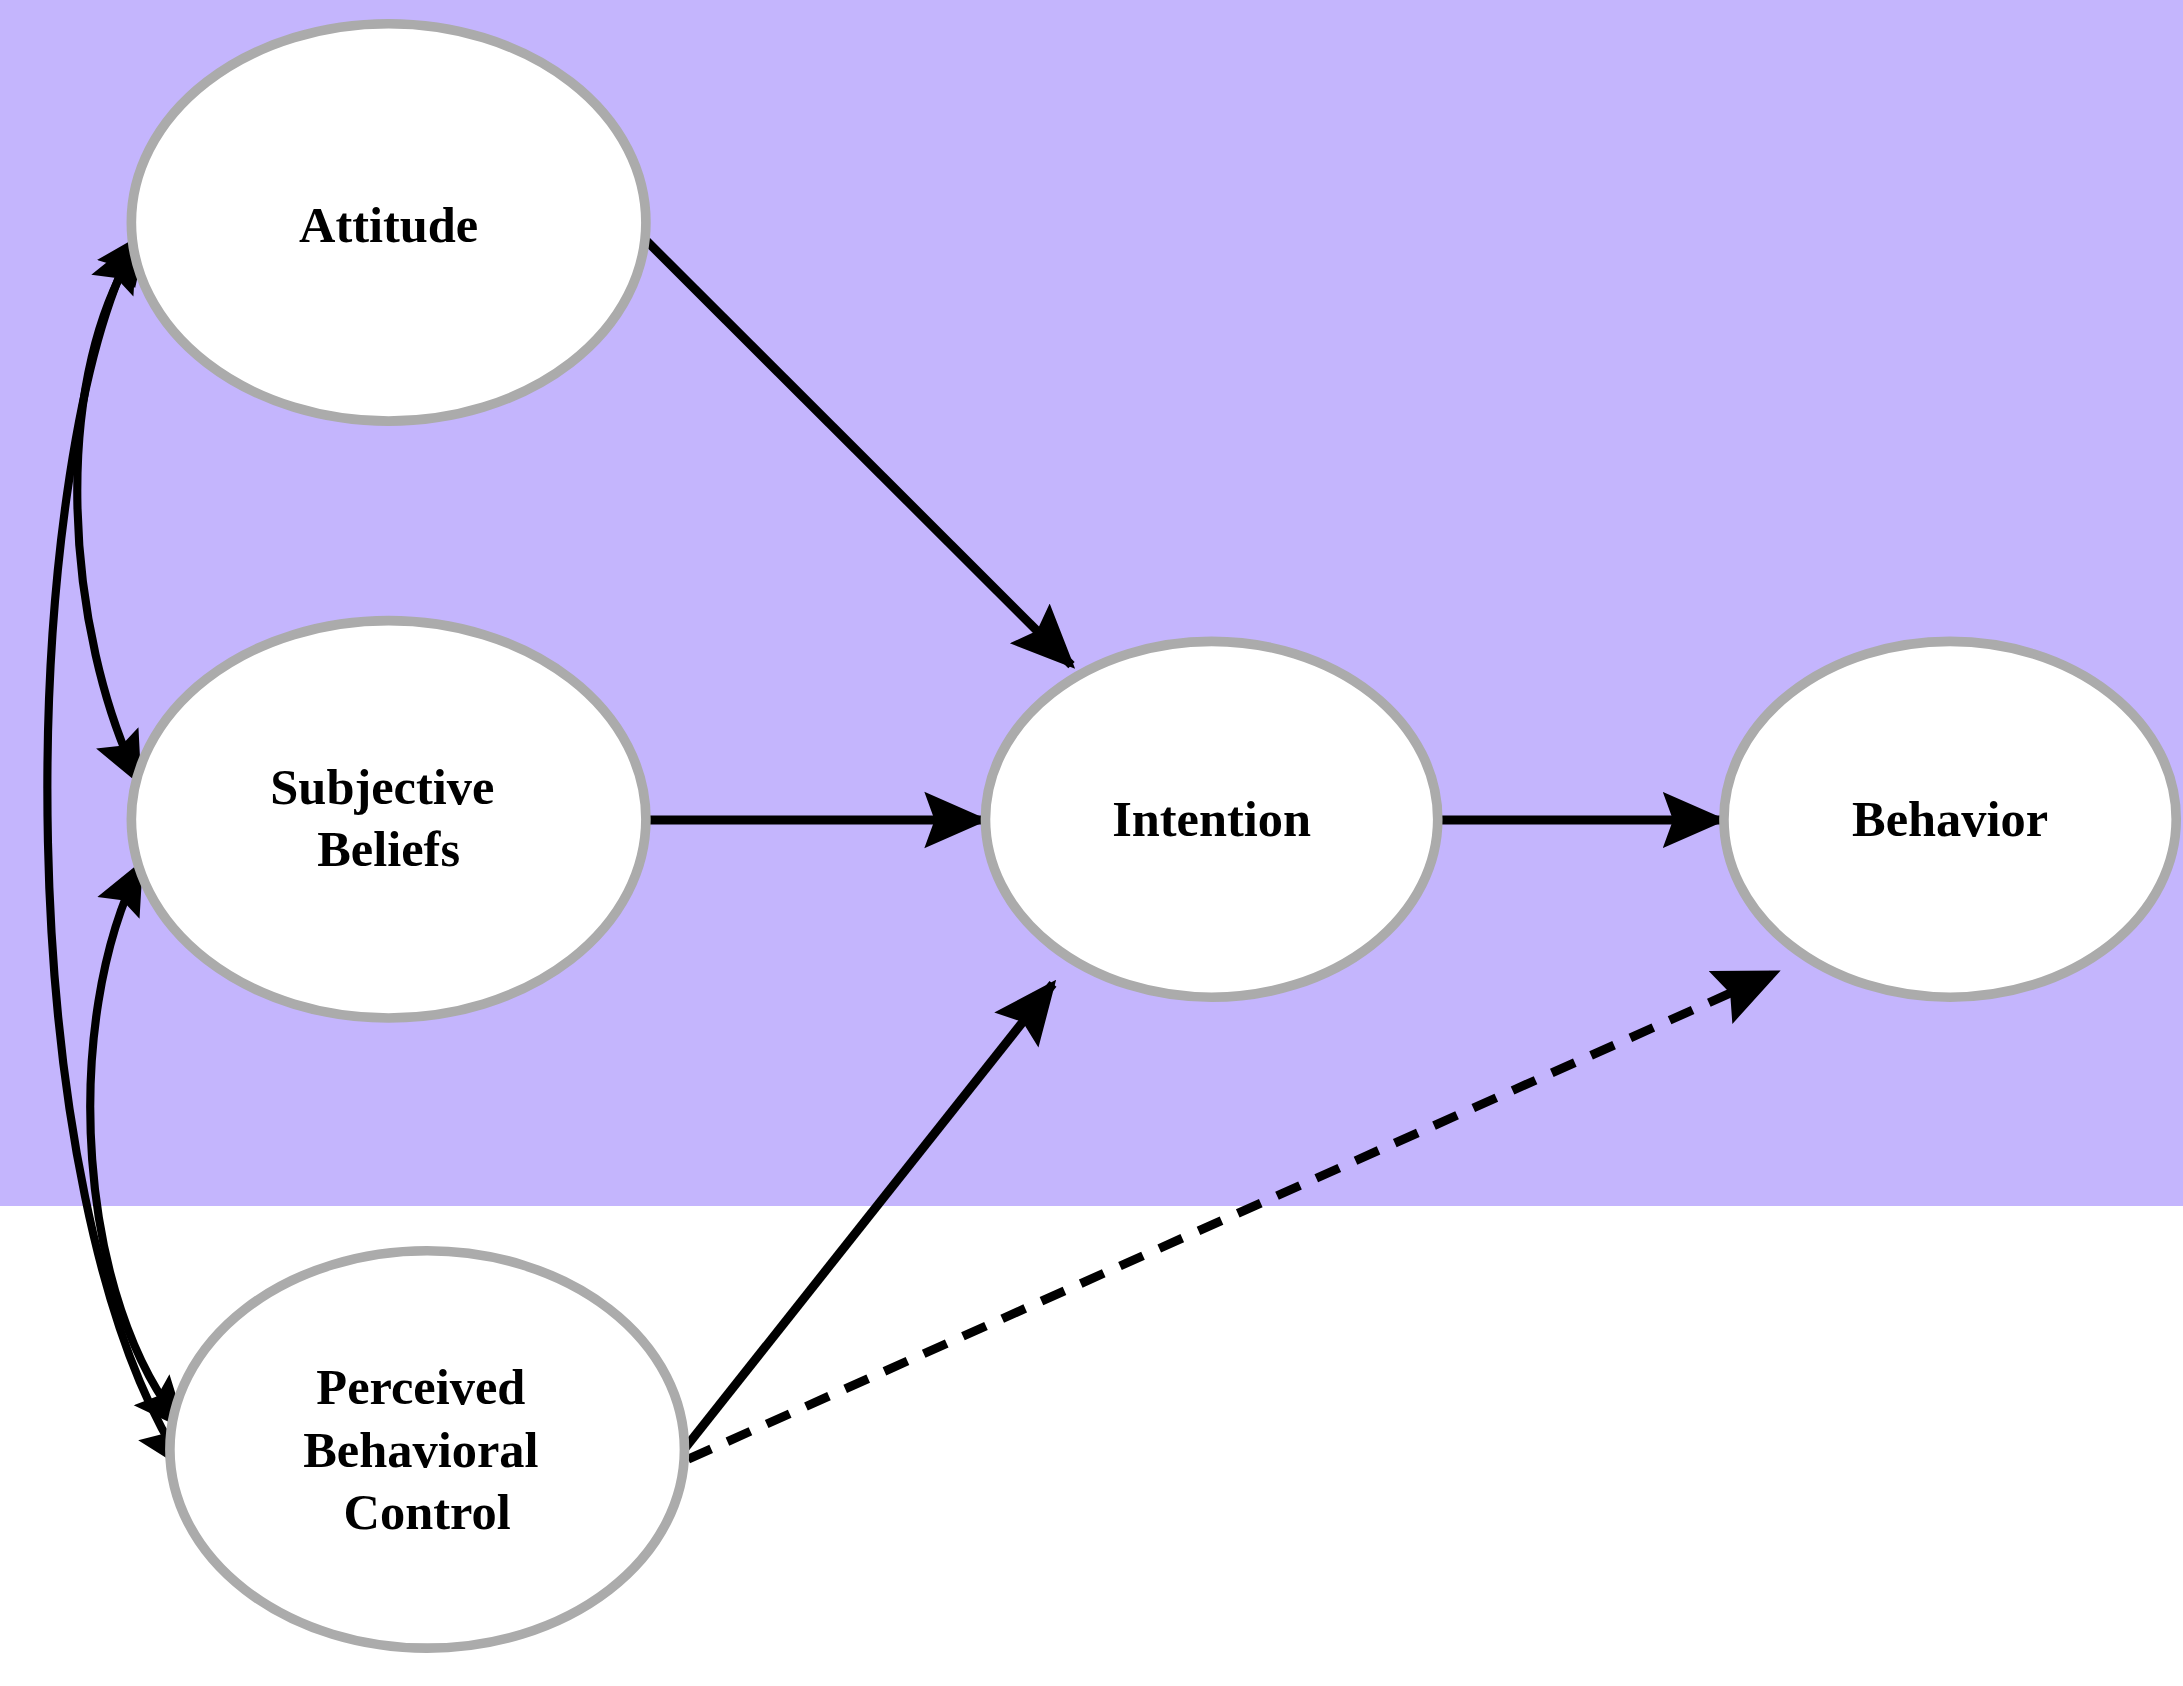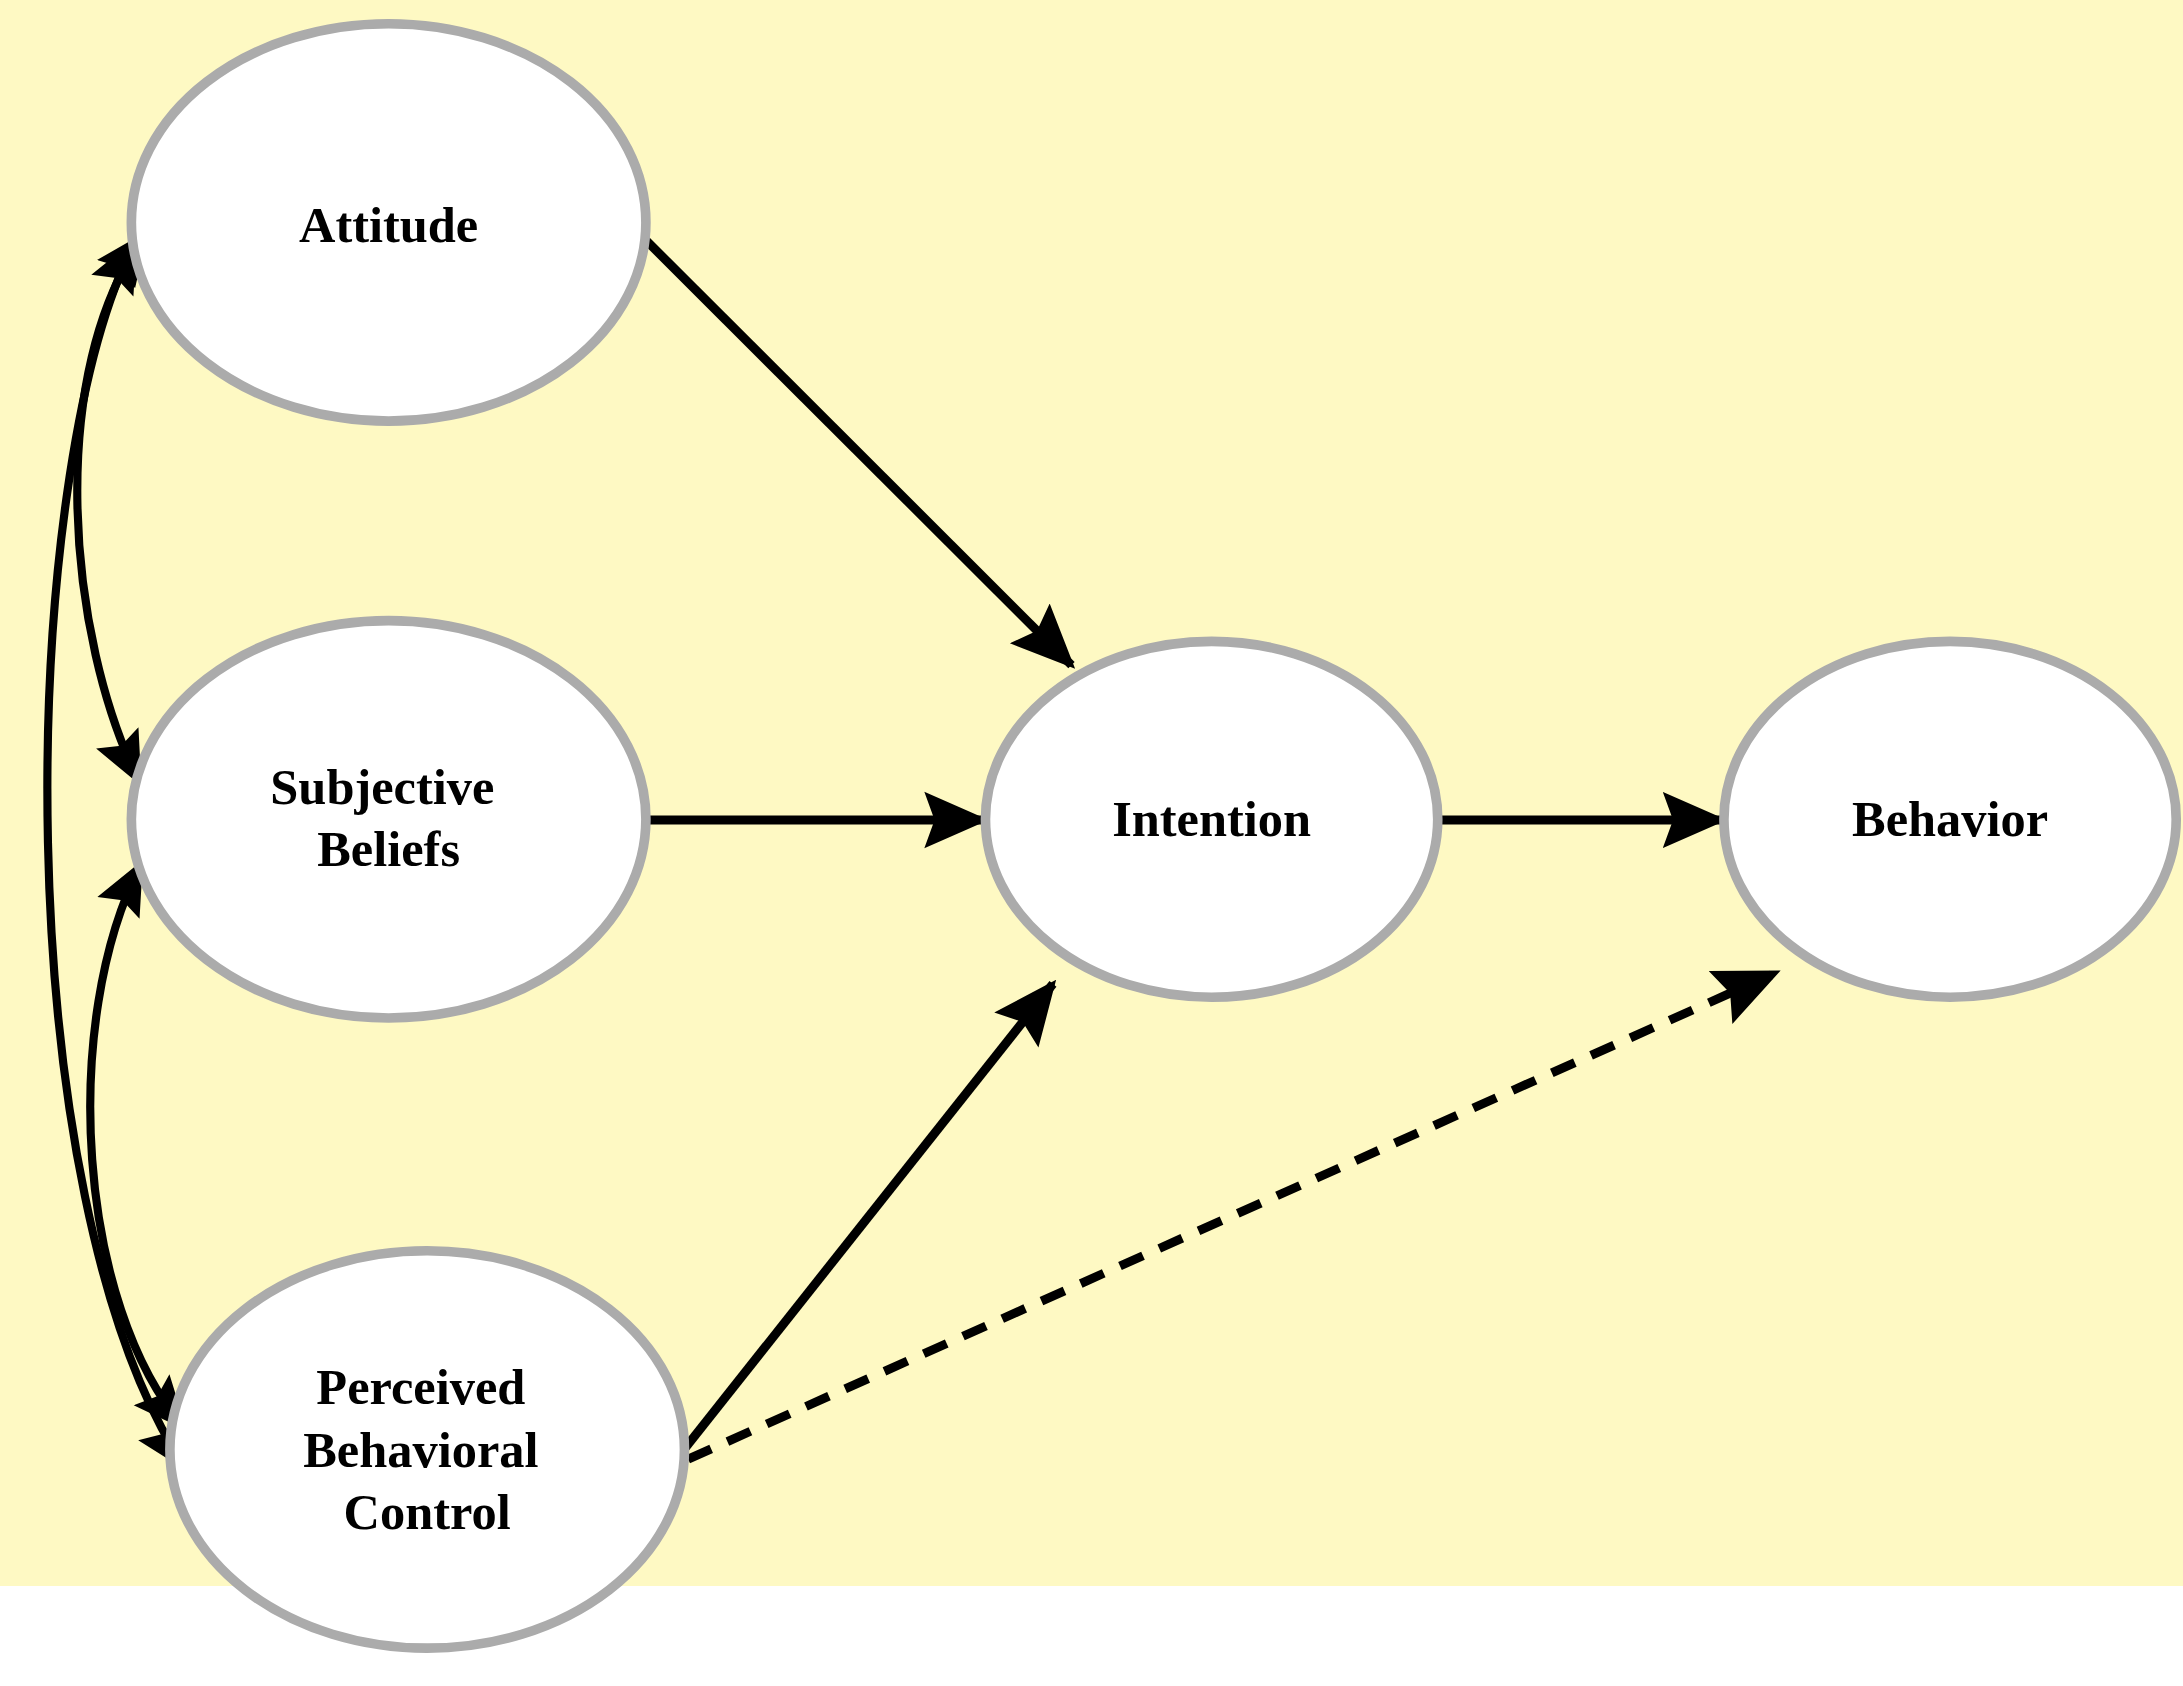--- a/index.html
+++ b/index.html
@@ -10,22 +10,22 @@
   }
   body {
     width: 2183px;
     height: 1686px;
     font-family: "Liberation Serif", "DejaVu Serif", serif;
     overflow: hidden;
   }
   #diagram-root {
     position: relative;
     width: 2183px;
-    height: 1586px;
-    background: #fef9c3;
+    height: 1206px;
+    background: #c4b5fd;
     text-align: right;
   }
   svg#tpb-svg {
     position: absolute;
     top: 0;
     left: 0;
     width: 2183px;
     height: 1686px;
     display: block;
   }

